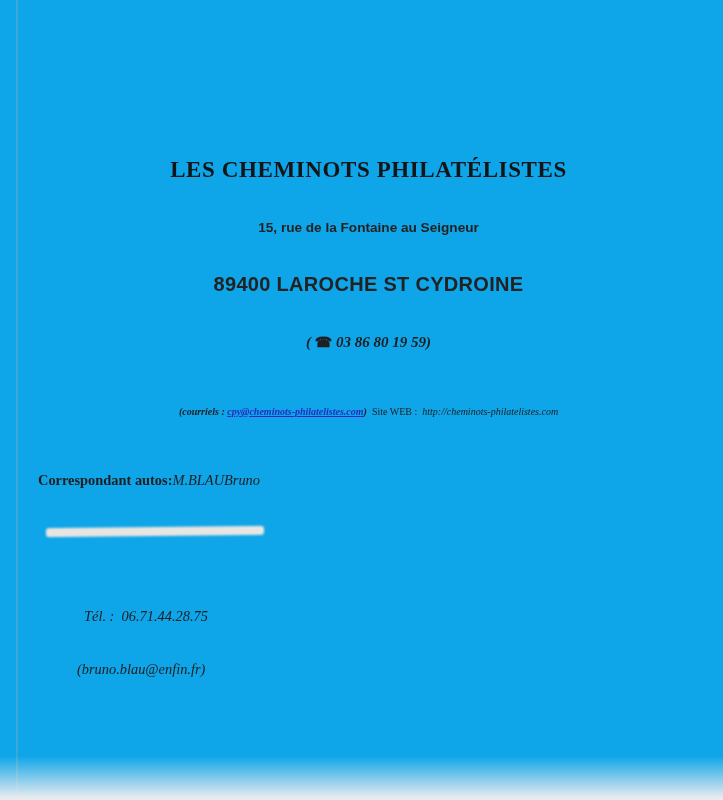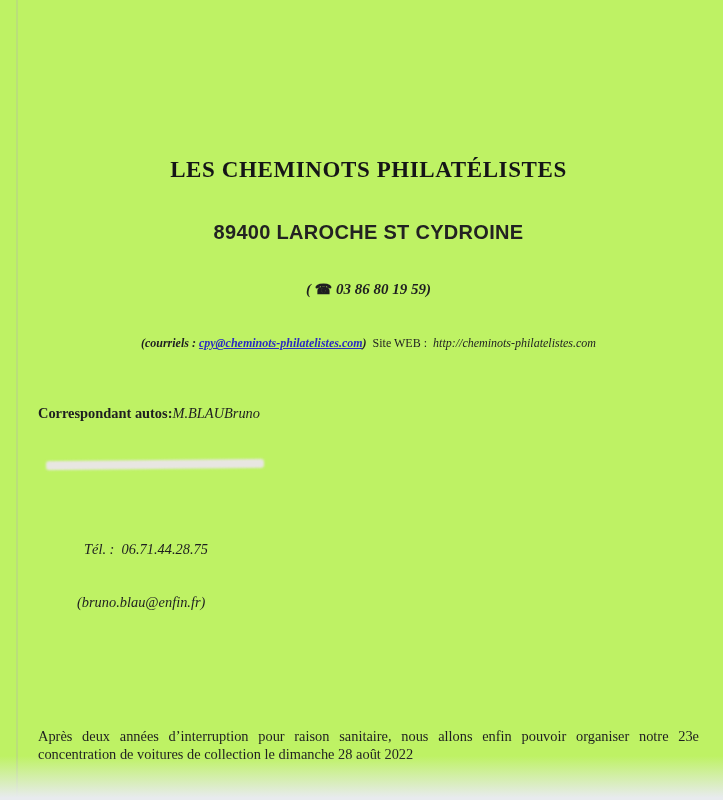--- a/index.html
+++ b/index.html
@@ -1,60 +1,61 @@
 <!DOCTYPE html>
 <html><head>
 <meta charset="utf-8">
 <style>
   * { margin:0; padding:0; box-sizing:border-box; }
   html,body { width:723px; }
   body { background:#e9ebee; font-family:"Liberation Serif", serif; }
   .page {
     position:relative; width:723px; height:800px; overflow:hidden;
-    background:#bef264; color:#1e1e20;
+    background:#0ea5e9; color:#1e1e20;
     font-size:14.4px; line-height:1.26; white-space:pre-wrap;
   }
   .scan-streak { position:absolute; left:16px; top:0; bottom:0; width:2px;
     background:rgba(175,175,175,.28); pointer-events:none; }
   .scan-bottom { position:absolute; bottom:0; left:0; width:100%; height:44px;
     background:linear-gradient(180deg, rgba(252,251,250,0) 0%, #e8ebef 95%); pointer-events:none; }
   .content { position:relative; padding:12px 24px 0 38px; }
 
   .center { text-align:center; }
   .b { font-weight:bold; }
   .i { font-style:italic; }
   .justify { text-align:justify; }
 
   .title { font-size:23px; font-weight:bold; letter-spacing:.6px; line-height:1.15; color:#151517; }
   .addr { font-family:"Liberation Sans", sans-serif; font-weight:bold; line-height:1.2; color:#222; }
   .addr-1 { font-size:13.6px; }
   .addr-2 { font-size:20px; letter-spacing:.3px; }
   .phone { font-weight:bold; font-style:italic; font-size:15px; line-height:1.25; }
   .phone-icon { font-style:normal; font-size:14px; }
-  .courriel-line { font-size:12px; margin-top:1px; }
+  .courriel-line { font-size:10px; margin-top:18px; }
   .link { color:#2a2ac2; font-weight:bold; font-style:italic; text-decoration:underline; }
   .weburl { font-style:italic; }
   .correspondant { margin-top:16px; }
   .smudge { height:9px; width:218px; margin:2px 0 1px 8px; background:#e8e6e2;
     border-radius:3px; filter:blur(1.2px); transform:rotate(-.6deg); }
   .telblock { margin-left:46px; font-style:italic; line-height:1.22; }
   .telblock .mail { margin-left:-7px; }
 
   .para { margin-top:8px; }
 </style>
 </head>
 <body>
 
 <div class="page">
   <div class="scan-streak"></div>
 
   <div class="content">
 
     
     <div class="center title">LES CHEMINOTS PHILATÉLISTES</div>
+    <div class="center addr addr-1">15, rue de la Fontaine au Seigneur</div>
     <div class="center addr addr-2">89400 LAROCHE ST CYDROINE</div>
     <div class="center phone"><span>( </span><span class="phone-icon">☎</span><span> 03 86 80 19 59)</span></div>
     <div class="center courriel-line"><span class="b i">(courriels : </span><span class="link">cpy@cheminots-philatelistes.com</span><span class="b i">)</span><span>  Site WEB :  </span><span class="weburl">http://cheminots-philatelistes.com</span></div>
     <div class="correspondant"><span class="b">Correspondant autos:</span><span class="i">M.BLAUBruno</span></div>
     <div class="smudge"></div>
     <div class="telblock">
       <div>Tél. :  06.71.44.28.75</div>
       <div class="mail">(bruno.blau@enfin.fr)</div>
     </div>
 

